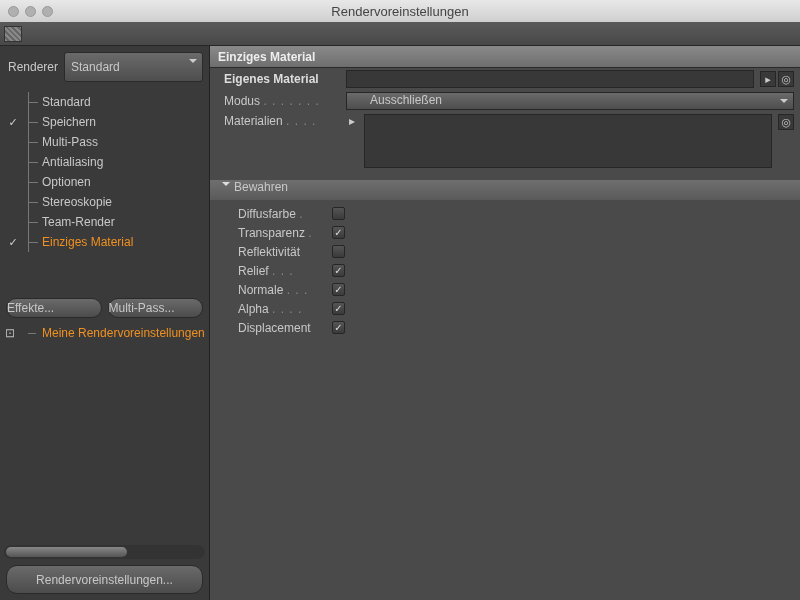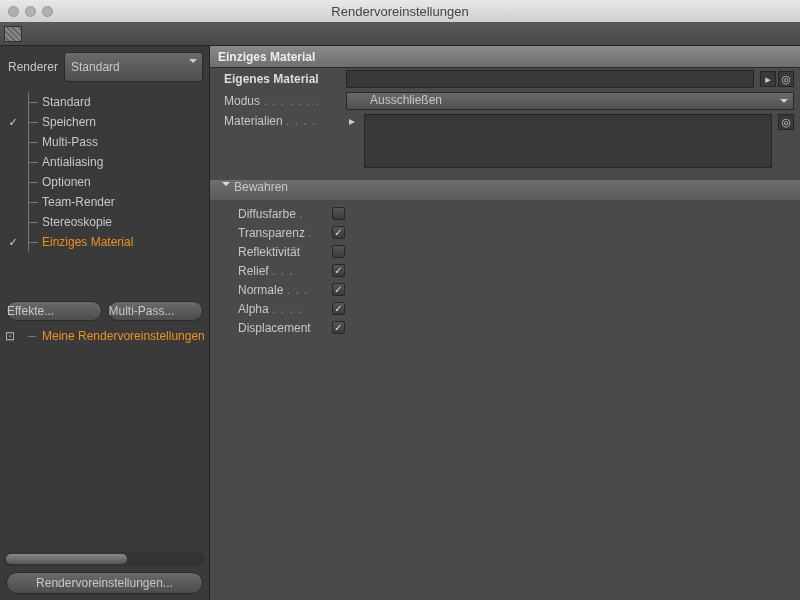--- a/index.html
+++ b/index.html
@@ -46,21 +46,21 @@
   .btnrow{display:flex;gap:6px;padding:4px 6px;}
   .pillbtn{flex:1;height:20px;background:linear-gradient(var(--btn-grad-top),var(--btn-grad-bot));border:1px solid #2a2a2a;border-radius:10px;display:flex;align-items:center;justify-content:flex-start;color:#ddd;cursor:pointer;}
   .presetline{display:flex;align-items:center;height:22px;padding-left:4px;gap:4px;}
   .presetline .txt{color:var(--orange);}
   .presetline .branch2{width:18px;height:22px;position:relative;}
   .presetline .branch2::after{content:"";position:absolute;left:8px;top:11px;width:8px;height:1px;background:#777;}
   .dashicon{width:12px;height:12px;font-size:12px;line-height:12px;text-align:center;color:#bbb;}
   .spacer{flex:1;}
   .hscroll{height:14px;background:#333;position:relative;margin:2px 4px;border-radius:7px;}
   .hscroll .thumb{position:absolute;left:2px;top:2px;height:10px;width:60%;background:linear-gradient(#888,#555);border-radius:5px;}
-  .bigbtn{margin:4px 6px 6px 6px;height:22px;background:linear-gradient(var(--btn-grad-top),var(--btn-grad-bot));border:1px solid #2a2a2a;border-radius:11px;display:flex;align-items:center;justify-content:center;color:#ddd;cursor:pointer;}
+  .bigbtn{margin:4px 6px 6px 6px;height:29px;background:linear-gradient(var(--btn-grad-top),var(--btn-grad-bot));border:1px solid #2a2a2a;border-radius:11px;display:flex;align-items:center;justify-content:center;color:#ddd;cursor:pointer;}
   
   .panel-title{height:22px;background:linear-gradient(#8a8a8a,#6e6e6e);display:flex;align-items:center;padding-left:8px;color:#eee;font-weight:bold;border-bottom:1px solid #2a2a2a;}
   .proprow{display:flex;align-items:center;min-height:20px;padding:2px 6px 2px 14px;gap:6px;}
   .proprow .plabel{width:116px;white-space:nowrap;overflow:hidden;}
   .proprow.bold .plabel{font-weight:bold;color:#ddd;}
   .dots{letter-spacing:1px;color:#888;}
   .field{flex:1;height:18px;background:var(--field);border:1px solid #262626;}
   .fieldlarge{flex:1;height:54px;background:var(--field);border:1px solid #262626;}
   .side-icons{display:flex;gap:2px;}
   .ico{width:16px;height:16px;background:#393939;border:1px solid #262626;display:flex;align-items:center;justify-content:center;font-size:11px;color:#ccc;}
@@ -120,26 +120,26 @@
           <span class="txt">Antialiasing</span>
         </div>
         <div class="tree-item">
           <span class="ck"></span>
           <span class="branch"></span>
           <span class="txt">Optionen</span>
         </div>
         <div class="tree-item">
           <span class="ck"></span>
           <span class="branch"></span>
+          <span class="txt">Stereoskopie</span>
+        </div>
+        <div class="tree-item">
+          <span class="ck"></span>
+          <span class="branch"></span>
           <span class="txt">Team-Render</span>
-        </div>
-        <div class="tree-item">
-          <span class="ck"></span>
-          <span class="branch"></span>
-          <span class="txt">Stereoskopie</span>
         </div>
         <div class="tree-item sel">
           <span class="ck">✓</span>
           <span class="branch"></span>
           <span class="txt">Einziges Material</span>
         </div>
       </div>
     <div class="btnrow">
       <div class="pillbtn">
           <span>Effekte...</span>

